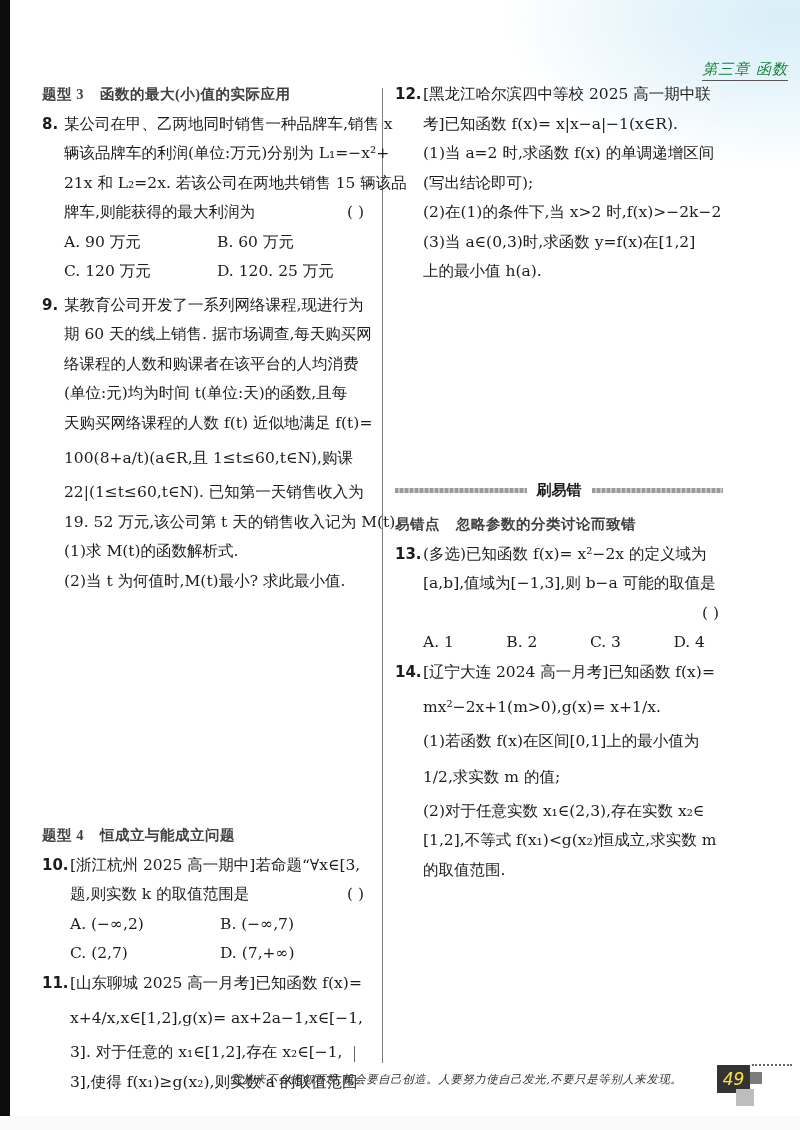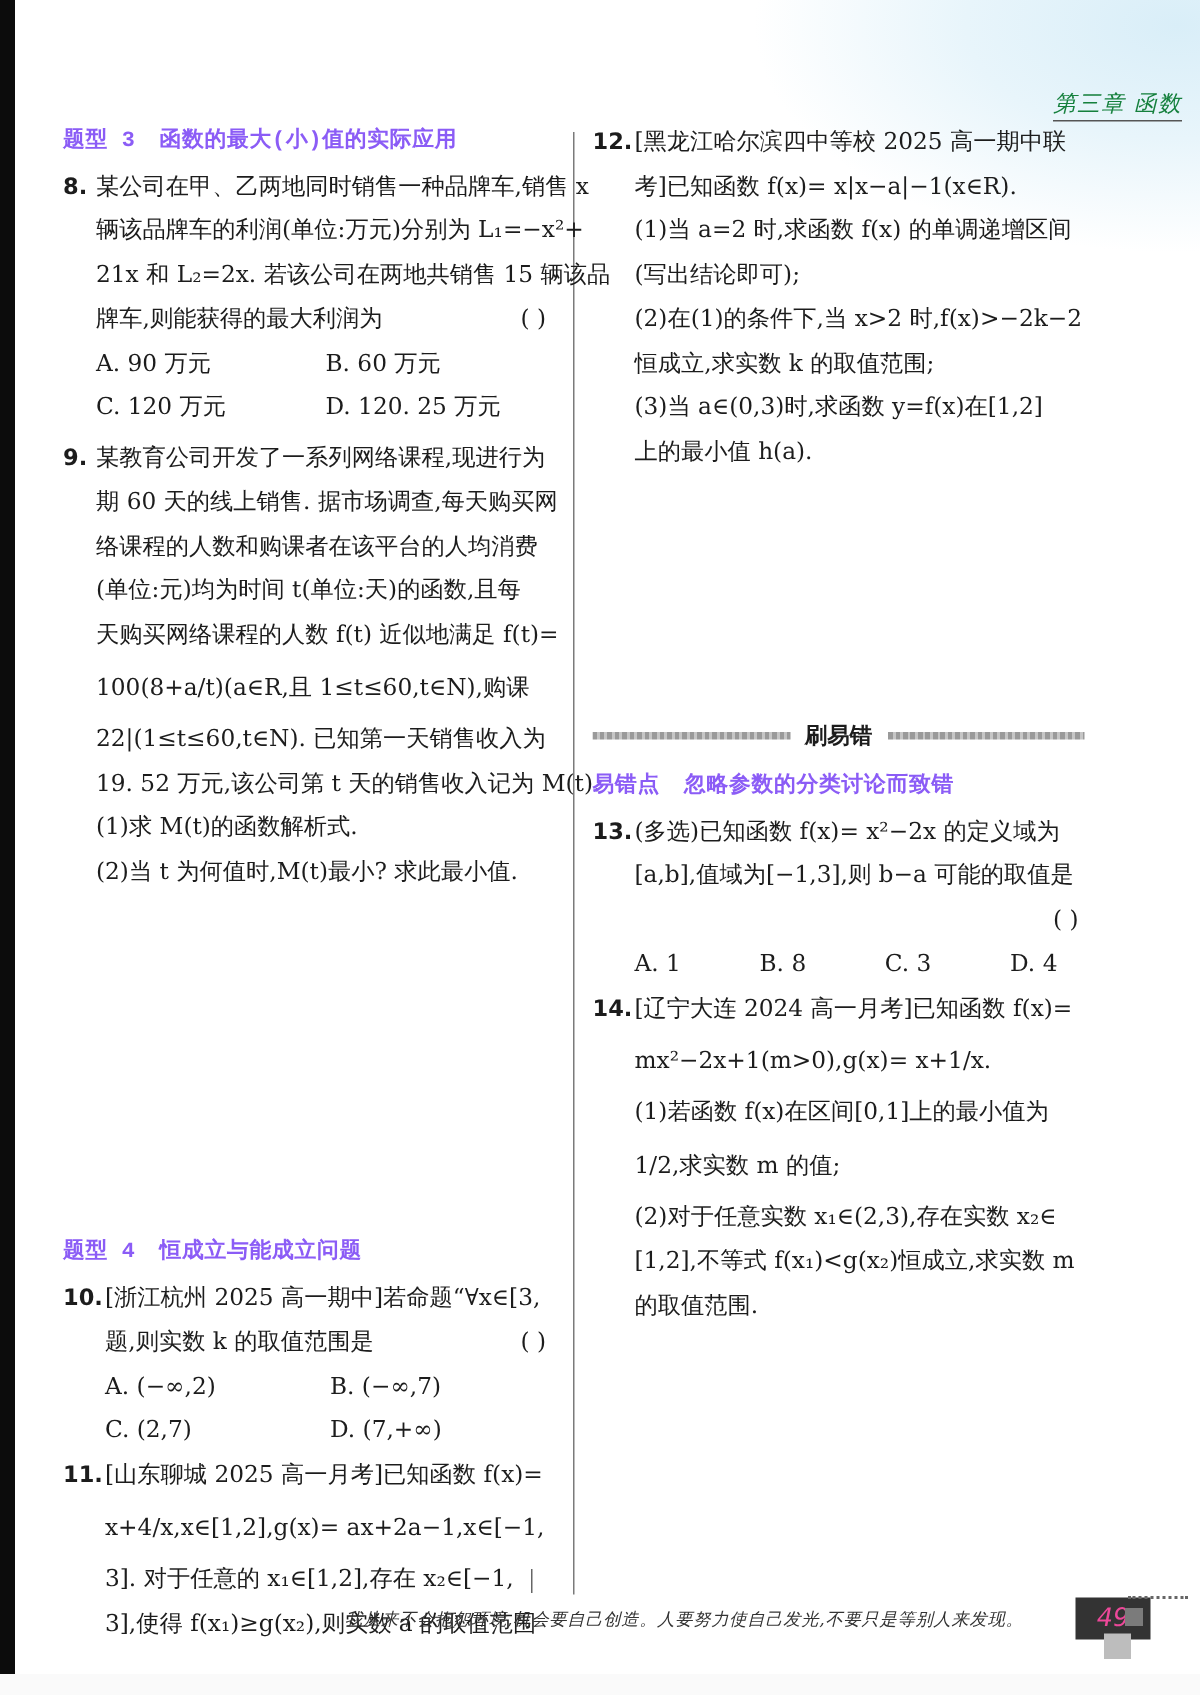--- a/index.html
+++ b/index.html
@@ -28,21 +28,21 @@
     .col {
       position: absolute; top: 80px;
       font-size: 15.5px; line-height: 29.5px;
     }
     .col-left { left: 42px; width: 328px; }
     .col-right { left: 395px; width: 330px; }
     .divider {
       position: absolute; left: 382px; top: 88px; width: 1px; height: 975px; background: #7a7a7a;
     }
     .section-title {
-      color: #8b5cf6; font-weight: bold; font-family: Liberation Mono, monospace;
+      color: #404040; font-weight: bold; font-family: Liberation Serif, serif;
       font-size: 14.5px; letter-spacing: 0.5px;
     }
     .section-title .gap { display: inline-block; width: 16px; }
     .q { position: relative; padding-left: 22px; }
     .q .num {
       position: absolute; left: 0; top: 0;
       font-family: "DejaVu Sans", sans-serif; font-weight: bold; font-size: 15px;
     }
     .q.two-digit { padding-left: 28px; }
     .line { display: block; white-space: nowrap; }
@@ -55,22 +55,22 @@
       position: absolute; left: 395px; top: 480px; width: 328px; height: 20px;
       display: flex; align-items: center; justify-content: center;
     }
     .banner .bar { flex: 1; height: 5px; background: repeating-linear-gradient(90deg, #9a9a9a 0 3px, #c6c6c6 3px 5px); }
     .banner .text { padding: 0 10px; font-weight: bold; font-family: "DejaVu Sans", sans-serif; font-size: 15px; }
     .footer-quote {
       position: absolute; left: 230px; top: 1072px; font-size: 11.5px; color: #333; letter-spacing: 0.5px;
       font-style: italic;
     }
     .page-num {
-      position: absolute; left: 717px; top: 1065px; width: 50px; height: 28px;
-      background: #333; color: #ec4899; font-size: 17px; font-style: italic;
+      position: absolute; left: 717px; top: 1065px; width: 33px; height: 28px;
+      background: #333; color: #fde047; font-size: 17px; font-style: italic;
       display: flex; align-items: center; justify-content: center;
       font-family: "DejaVu Sans", sans-serif;
     }
     .sq1 { position: absolute; left: 750px; top: 1072px; width: 12px; height: 12px; background: #7b7b7b; }
     .sq2 { position: absolute; left: 736px; top: 1089px; width: 18px; height: 17px; background: #bdbdbd; }
     .dots { position: absolute; left: 752px; top: 1064px; width: 40px; border-top: 2px dotted #666; }
     .footer-tick { position: absolute; left: 354px; top: 1046px; width: 1px; height: 16px; background: #666; }
   </style>
 </head>
 <body>
@@ -149,21 +149,20 @@
 </div>
 
 <div class="col col-right">
   <div class="q two-digit">
     <span class="num">12.</span>
     <span class="line">[黑龙江哈尔滨四中等校 2025 高一期中联</span>
     <span class="line">考]已知函数 f(x)= x|x−a|−1(x∈R).</span>
     <span class="line">(1)当 a=2 时,求函数 f(x) 的单调递增区间</span>
     <span class="line">(写出结论即可);</span>
     <span class="line">(2)在(1)的条件下,当 x&gt;2 时,f(x)&gt;−2k−2</span>
-    <span class="line">恒成立,求实数 k 的取值范围;</span>
     <span class="line">(3)当 a∈(0,3)时,求函数 y=f(x)在[1,2]</span>
     <span class="line">上的最小值 h(a).</span>
   </div>
 </div>
 
 <div class="banner">
   <span class="bar"></span>
   <span class="text">刷易错</span>
   <span class="bar"></span>
 </div>
@@ -173,21 +172,21 @@
     <span>易错点</span><span class="gap"></span><span>忽略参数的分类讨论而致错</span>
   </div>
 
   <div class="q two-digit">
     <span class="num">13.</span>
     <span class="line">(多选)已知函数 f(x)= x²−2x 的定义域为</span>
     <span class="line">[a,b],值域为[−1,3],则 b−a 可能的取值是</span>
     <span class="line"><span class="paren">(      )</span>&nbsp;</span>
     <div class="opt-row4">
       <span>A. 1</span>
-      <span>B. 8</span>
+      <span>B. 2</span>
       <span>C. 3</span>
       <span>D. 4</span>
     </div>
   </div>
 
   <div class="q two-digit">
     <span class="num">14.</span>
     <span class="line">[辽宁大连 2024 高一月考]已知函数 f(x)=</span>
     <span class="line tall">mx²−2x+1(m&gt;0),g(x)= x+1/x.</span>
     <span class="line">(1)若函数 f(x)在区间[0,1]上的最小值为</span>

